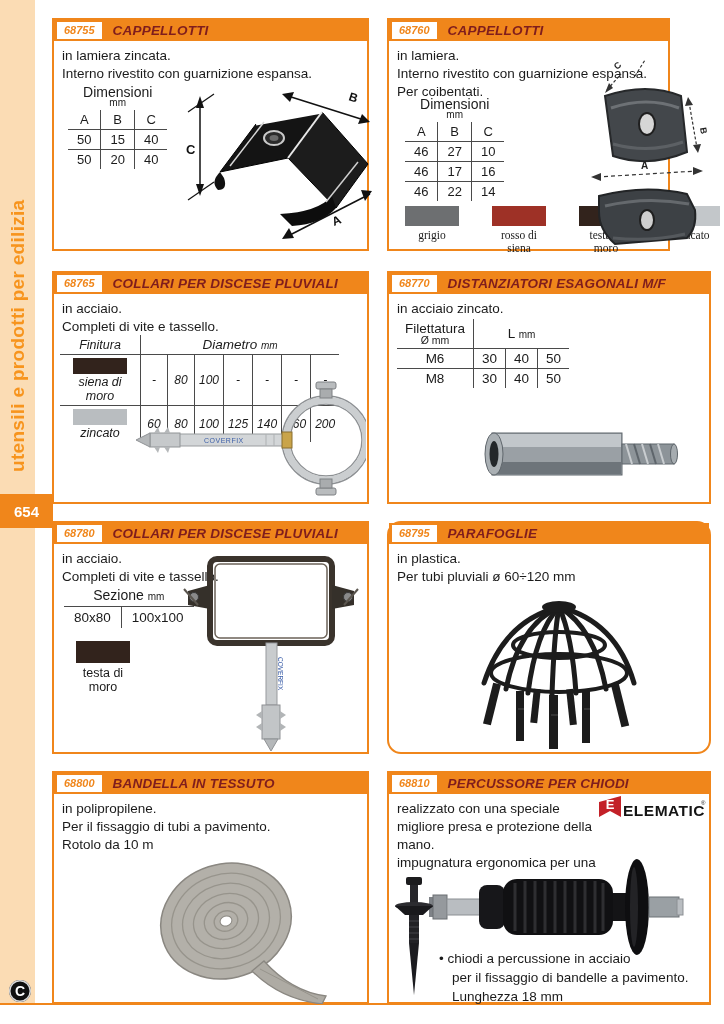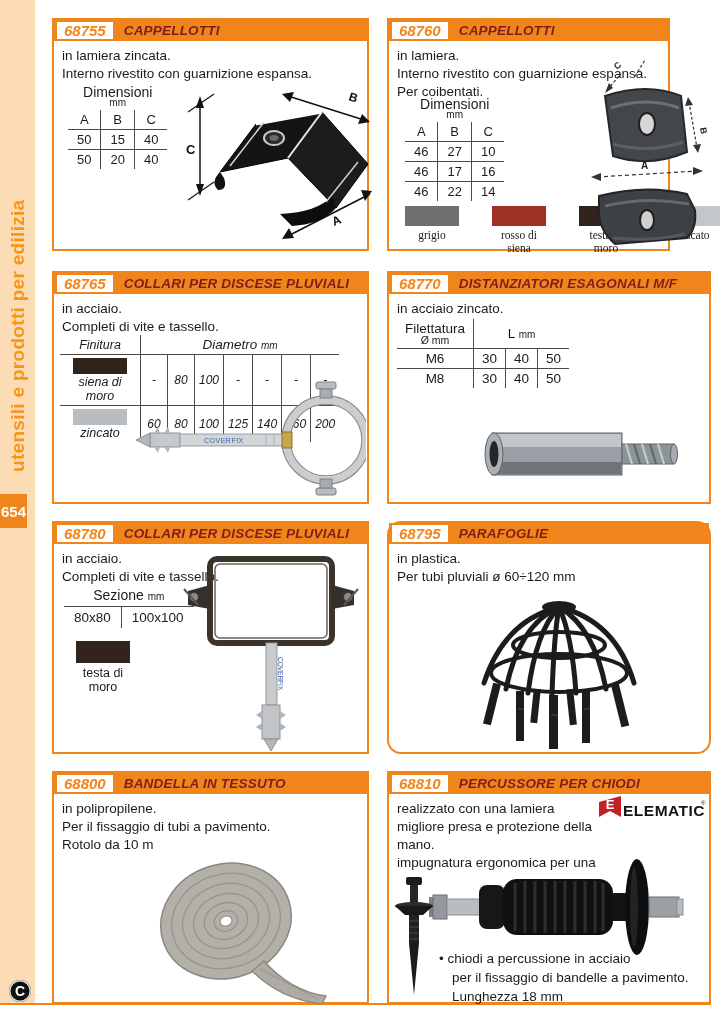--- a/index.html
+++ b/index.html
@@ -4,32 +4,32 @@
 <style>
   html,body { margin:0; padding:0; background:#ffffff; }
   .page { position:relative; width:724px; height:1024px; background:#fff;
           font-family:"Liberation Sans", sans-serif; color:#1b1b1b; overflow:hidden; }
 
   
   .sidebar { position:absolute; left:0; top:0; width:35px; height:1004px; background:#FBDCB4; }
   .sidebar-text { position:absolute; left:7px; top:472px; transform:rotate(-90deg);
                   transform-origin:0 0; white-space:nowrap; font-weight:bold;
                   font-size:19px; letter-spacing:.3px; color:#F7941D; }
-  .pagenum { position:absolute; left:0; top:494px; width:27px; height:34px; background:#F0861B;
+  .pagenum { position:absolute; left:0; top:494px; width:53px; height:34px; background:#F0861B;
              color:#fff; font-weight:bold; font-size:15px; display:flex; align-items:center; justify-content:center; }
   .publogo { position:absolute; left:9px; top:980px; width:22px; height:22px; border-radius:50%;
              background:#101010; color:#fff; font-weight:bold; font-size:14px;
              display:flex; align-items:center; justify-content:center; box-shadow:0 0 0 1.5px #d9d9d9 inset; }
   .bottom-rule { position:absolute; left:0; top:1003px; width:711px; height:2px; background:#F0861B; }
 
   
   .cell { position:absolute; background:#fff; border:2px solid #F0861B; box-sizing:border-box; }
   .hdr  { height:21px; background:#F0861B; display:flex; align-items:center; gap:11px; padding-left:3px; }
   .code { background:#fff; color:#F0861B; font-weight:bold; font-style:italic;
-          font-size:15px; padding:0 7px; height:17px; line-height:17px; }
+          font-size:11px; padding:0 7px; height:17px; line-height:17px; }
   .ttl  { color:#7f1d1d; font-weight:bold; font-style:italic; font-size:13.5px; letter-spacing:.2px; }
   .desc { padding:6px 0 0 8px; font-size:13.5px; line-height:18px; }
 
   
   table.dim { border-collapse:collapse; font-size:13px; text-align:center; margin-top:2px; }
   table.dim td { padding:2px 9px; }
   table.dim td + td { border-left:1.5px solid #4a4a4a; }
   table.dim tr + tr td { border-top:1.5px solid #4a4a4a; }
   .tbl-title { font-size:14px; text-align:center; }
   .tbl-unit  { font-size:10px; text-align:center; margin-top:-3px; }
@@ -454,21 +454,21 @@
       <line x1="134" y1="120" x2="192" y2="150" stroke="#97948c" stroke-width="1"></line>
     </svg>
   </section>
 
   <section class="cell" style="left:387px; top:771px; width:324px; height:233px;">
     <div class="hdr">
       <span class="code">68810</span>
       <span class="ttl">PERCUSSORE PER CHIODI</span>
     </div>
     <div class="desc abs" style="left:0; top:21px; width:218px;">
-      <div>realizzato con una lamiera</div>
+      <div>realizzato con una speciale</div>
       <div>migliore presa e protezione della mano.</div>
       <div>impugnatura ergonomica per una</div>
     </div>
     <svg class="abs" style="left:208px; top:22px;" width="112" height="30" viewBox="0 0 112 30">
       <polygon points="2,7 24,1 24,22 13,16 2,22" fill="#c32128"></polygon>
       <text x="13" y="14" text-anchor="middle" font-size="13" font-weight="bold" fill="#ffffff">E</text>
       <text x="26" y="21" font-size="15.5" font-weight="bold" fill="#141414" letter-spacing="0.5">ELEMATIC</text>
       <text x="104" y="10" font-size="6" fill="#141414">®</text>
     </svg>
     <svg class="abs" style="left:40px; top:82px;" width="272" height="100" viewBox="0 0 272 100">

